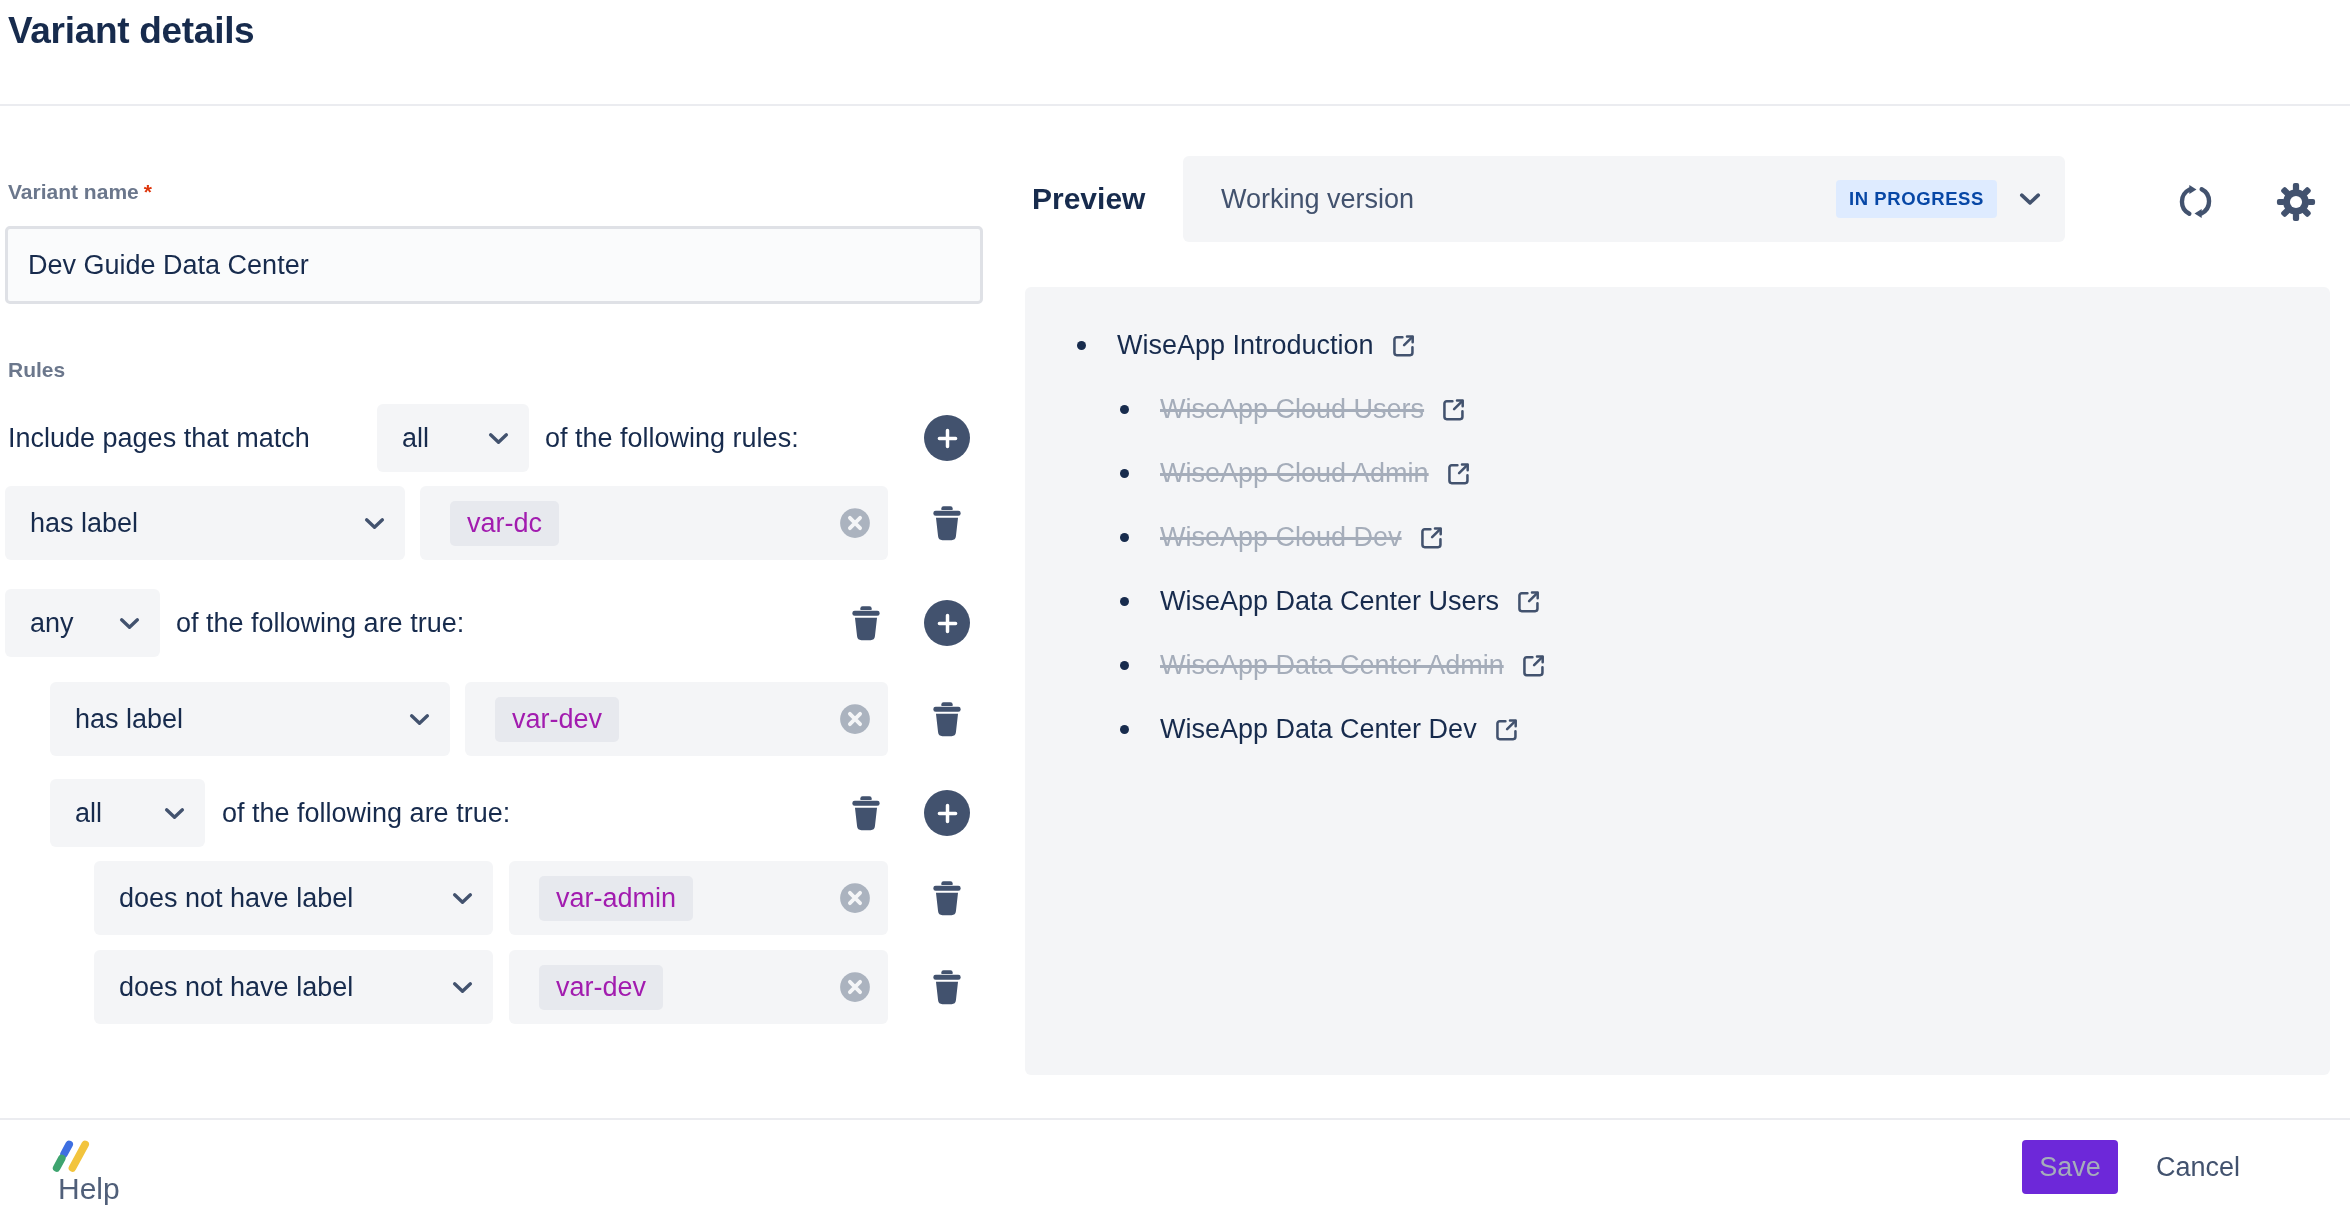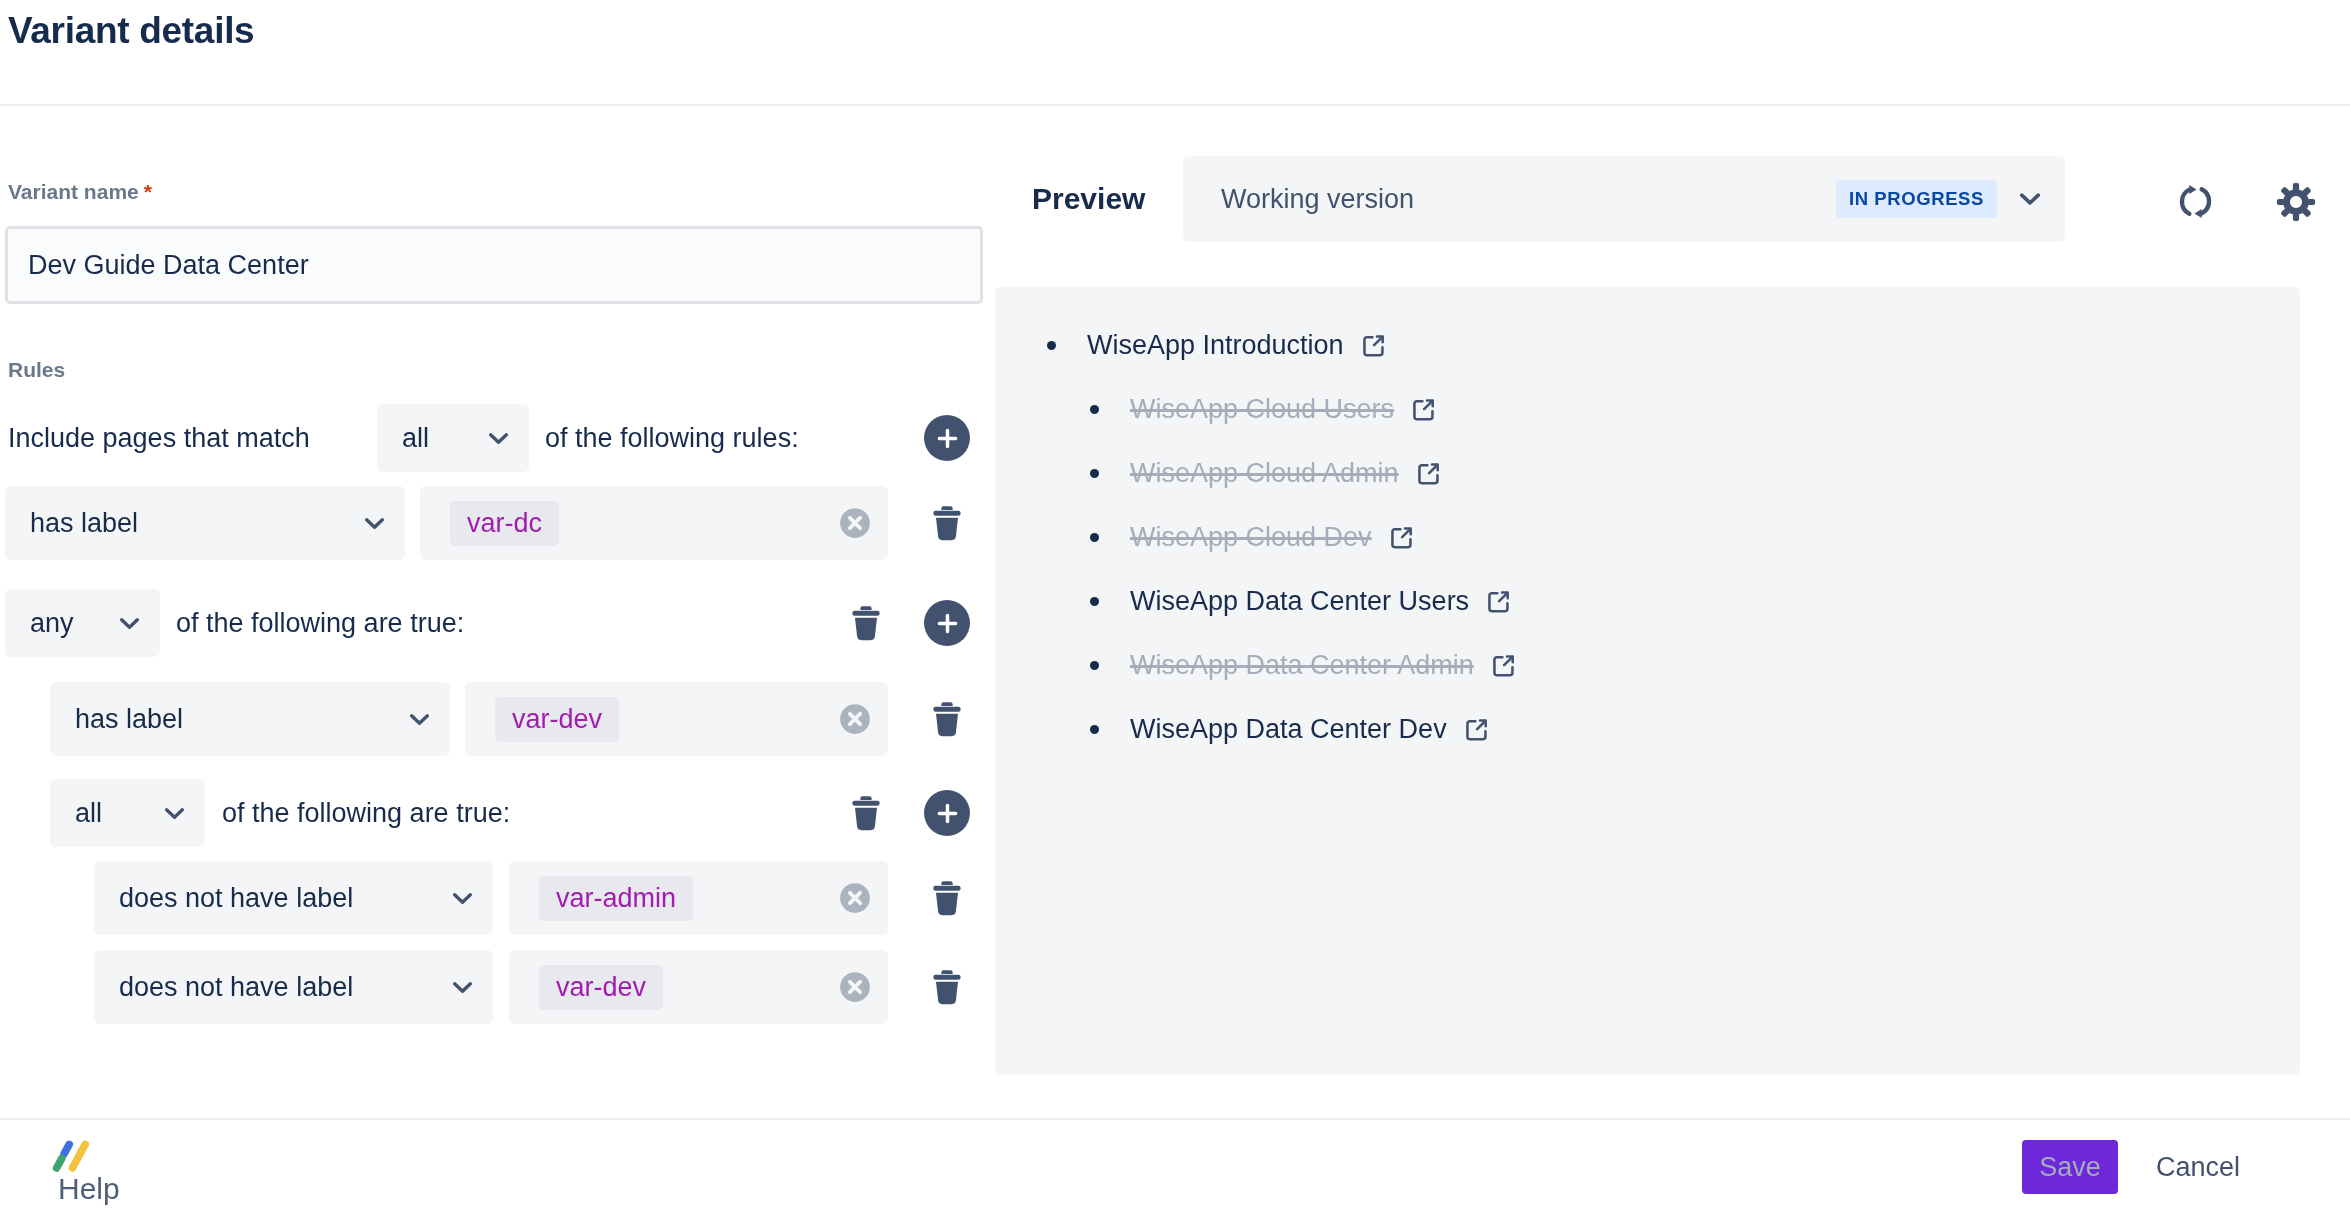--- a/index.html
+++ b/index.html
@@ -46,21 +46,21 @@
   .version-name { font-size:27px; color:#42526E; }
   .dd-right { margin-left:auto; display:flex; align-items:center; }
   .badge { background:#DEEBFF; color:#0747A6; font-weight:700; font-size:18.5px;
     letter-spacing:0.6px; padding:8px 13px; border-radius:4px; white-space:nowrap; }
   .dd-right .chev { display:flex; margin-left:22px; }
 
   .toolbtn { position:absolute; background:none; border:0; cursor:pointer; padding:0; display:flex; }
   .refresh-btn { left:2176px; top:182px; }
   .gear-btn { left:2274px; top:180px; }
 
-  .preview-panel { position:absolute; left:995px; top:287px; width:1305px; height:788px;
+  .preview-panel { position:absolute; left:1025px; top:287px; width:1305px; height:788px;
     background:#F4F5F7; border-radius:6px; padding-top:26px;text-align:center; }
   .pitem { display:flex; align-items:center; height:64px; font-size:27px; color:#172B4D; }
   .pitem.lvl1 { padding-left:52px; }
   .pitem.lvl2 { padding-left:95px; }
   .bullet { width:9px; height:9px; border-radius:50%; background:#172B4D; margin-right:31px; flex:none; }
   .ptext { white-space:nowrap; }
   .pitem.excluded .ptext { color:#A5ADBA; text-decoration:line-through; text-decoration-thickness:2.5px; }
   .extlink { display:flex; margin-left:15px; cursor:pointer; }
 
   .footer-help { position:absolute; left:36px; top:1140px; height:64px; display:flex; align-items:center; cursor:pointer;flex-direction:column; }

